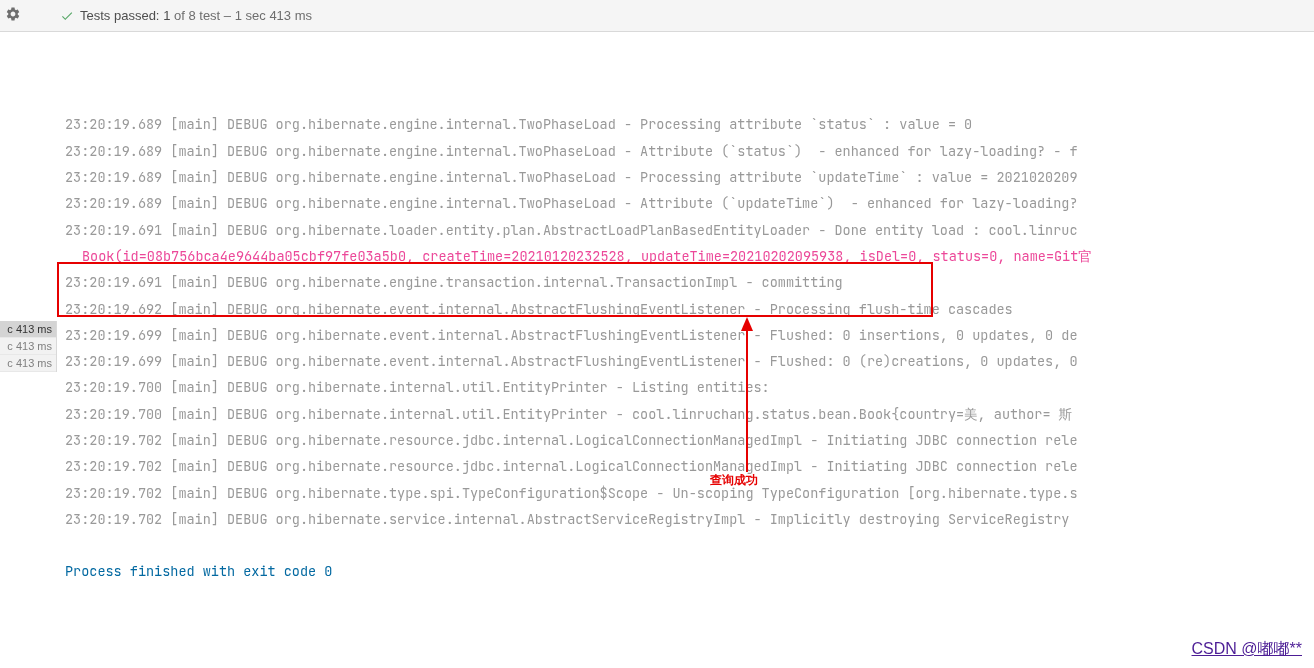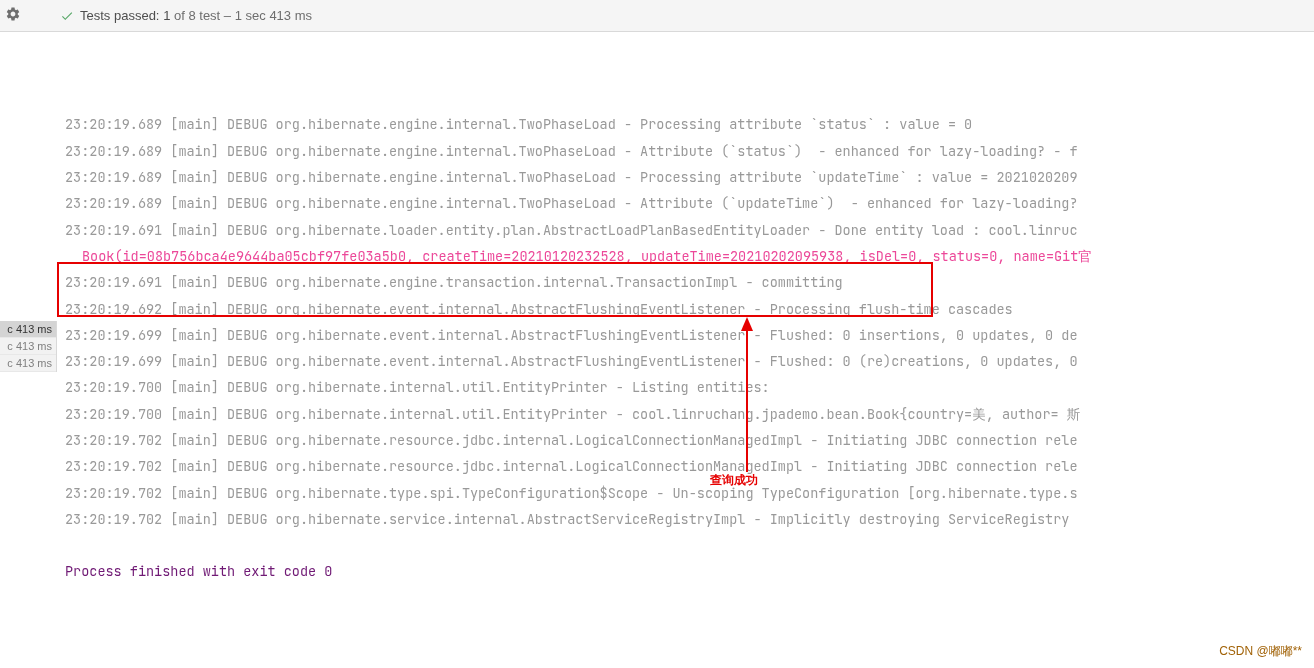--- a/index.html
+++ b/index.html
@@ -92,21 +92,21 @@
       position: relative;
     }
     .log-line {
       white-space: pre;
     }
     .log-line.black {
       color: #ec4899;
       margin-left: 17px;
     }
     .log-line.exit {
-      color: #701a75;
+      color: #0369a1;
       margin-top: 26px;
     }
     .red-box {
       position: absolute;
       border: 2px solid #e60000;
       left: 0px;
       top: 155px;
       width: 876px;
       height: 55px;
       pointer-events: none;
@@ -128,23 +128,24 @@
       color: #e60000;
       font-weight: bold;
       font-size: 12px;
       font-family: -apple-system, sans-serif;
       pointer-events: none;
     }
     .watermark {
       position: absolute;
       right: 12px;
       bottom: 8px;
-      font-size: 12px;
-      color: #a16207;
+      font-size: 16px;
+      color: #4c1d95;
       font-family: -apple-system, sans-serif;
+      text-decoration: underline;
     }
   </style>
 </head>
 <body>
 
 <div class="top-bar">
   <div class="gear-icon">
     <svg viewBox="0 0 24 24">
         <path d="M19.14 12.94c.04-.3.06-.61.06-.94 0-.32-.02-.64-.07-.94l2.03-1.58c.18-.14.23-.41.12-.61l-1.92-3.32c-.12-.22-.37-.29-.59-.22l-2.39.96c-.5-.38-1.03-.7-1.62-.94l-.36-2.54c-.04-.24-.24-.41-.48-.41h-3.84c-.24 0-.43.17-.47.41l-.36 2.54c-.59.24-1.13.57-1.62.94l-2.39-.96c-.22-.08-.47 0-.59.22L2.74 8.87c-.12.21-.08.47.12.61l2.03 1.58c-.05.3-.09.63-.09.94s.02.64.07.94l-2.03 1.58c-.18.14-.23.41-.12.61l1.92 3.32c.12.22.37.29.59.22l2.39-.96c.5.38 1.03.7 1.62.94l.36 2.54c.05.24.24.41.48.41h3.84c.24 0 .44-.17.47-.41l.36-2.54c.59-.24 1.13-.56 1.62-.94l2.39.96c.22.08.47 0 .59-.22l1.92-3.32c.12-.22.07-.47-.12-.61l-2.01-1.58zM12 15.6c-1.98 0-3.6-1.62-3.6-3.6s1.62-3.6 3.6-3.6 3.6 1.62 3.6 3.6-1.62 3.6-3.6 3.6z"></path>
       </svg>
@@ -185,21 +186,21 @@
       <div class="log-line ">23:20:19.689 [main] DEBUG org.hibernate.engine.internal.TwoPhaseLoad - Attribute (`status`)  - enhanced for lazy-loading? - f</div>
       <div class="log-line ">23:20:19.689 [main] DEBUG org.hibernate.engine.internal.TwoPhaseLoad - Processing attribute `updateTime` : value = 2021020209</div>
       <div class="log-line ">23:20:19.689 [main] DEBUG org.hibernate.engine.internal.TwoPhaseLoad - Attribute (`updateTime`)  - enhanced for lazy-loading?</div>
       <div class="log-line ">23:20:19.691 [main] DEBUG org.hibernate.loader.entity.plan.AbstractLoadPlanBasedEntityLoader - Done entity load : cool.linruc</div>
       <div class="log-line black">Book(id=08b756bca4e9644ba05cbf97fe03a5b0, createTime=20210120232528, updateTime=20210202095938, isDel=0, status=0, name=Git官</div>
       <div class="log-line ">23:20:19.691 [main] DEBUG org.hibernate.engine.transaction.internal.TransactionImpl - committing</div>
       <div class="log-line ">23:20:19.692 [main] DEBUG org.hibernate.event.internal.AbstractFlushingEventListener - Processing flush-time cascades</div>
       <div class="log-line ">23:20:19.699 [main] DEBUG org.hibernate.event.internal.AbstractFlushingEventListener - Flushed: 0 insertions, 0 updates, 0 de</div>
       <div class="log-line ">23:20:19.699 [main] DEBUG org.hibernate.event.internal.AbstractFlushingEventListener - Flushed: 0 (re)creations, 0 updates, 0</div>
       <div class="log-line ">23:20:19.700 [main] DEBUG org.hibernate.internal.util.EntityPrinter - Listing entities:</div>
-      <div class="log-line ">23:20:19.700 [main] DEBUG org.hibernate.internal.util.EntityPrinter - cool.linruchang.jpademo.bean.Book{country=美, author= 斯</div>
+      <div class="log-line ">23:20:19.700 [main] DEBUG org.hibernate.internal.util.EntityPrinter - cool.linruchang.status.bean.Book{country=美, author= 斯</div>
       <div class="log-line ">23:20:19.702 [main] DEBUG org.hibernate.resource.jdbc.internal.LogicalConnectionManagedImpl - Initiating JDBC connection rele</div>
       <div class="log-line ">23:20:19.702 [main] DEBUG org.hibernate.resource.jdbc.internal.LogicalConnectionManagedImpl - Initiating JDBC connection rele</div>
       <div class="log-line ">23:20:19.702 [main] DEBUG org.hibernate.type.spi.TypeConfiguration$Scope - Un-scoping TypeConfiguration [org.hibernate.type.s</div>
       <div class="log-line ">23:20:19.702 [main] DEBUG org.hibernate.service.internal.AbstractServiceRegistryImpl - Implicitly destroying ServiceRegistry </div>
       <div class="log-line exit">Process finished with exit code 0</div>
     </div>
 </div>
 
 <div class="watermark">CSDN @嘟嘟**</div>
 

